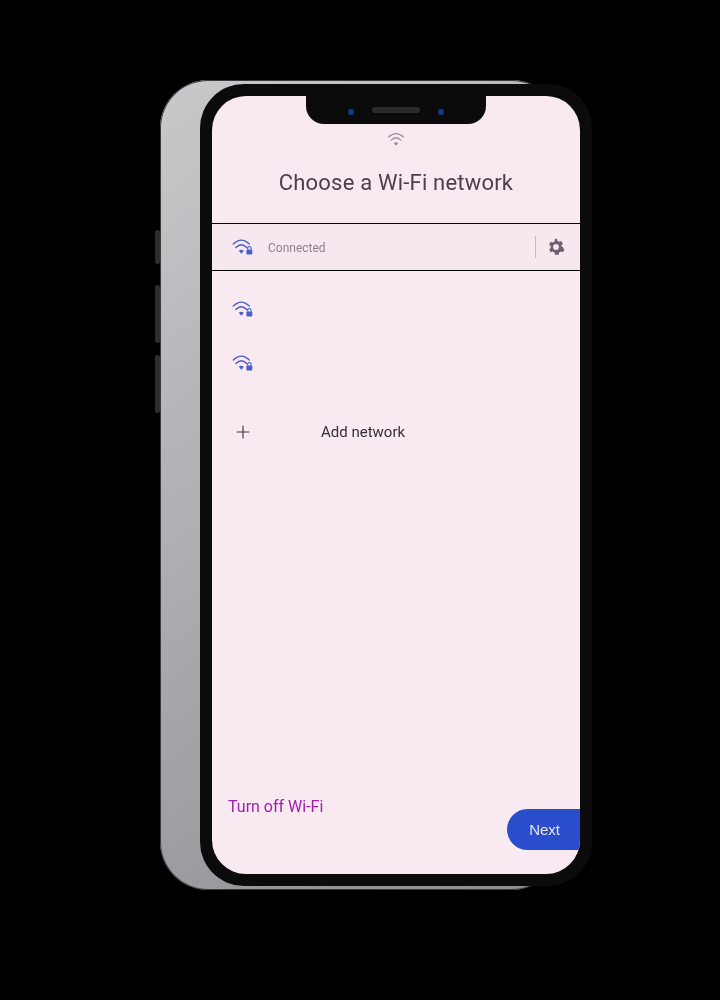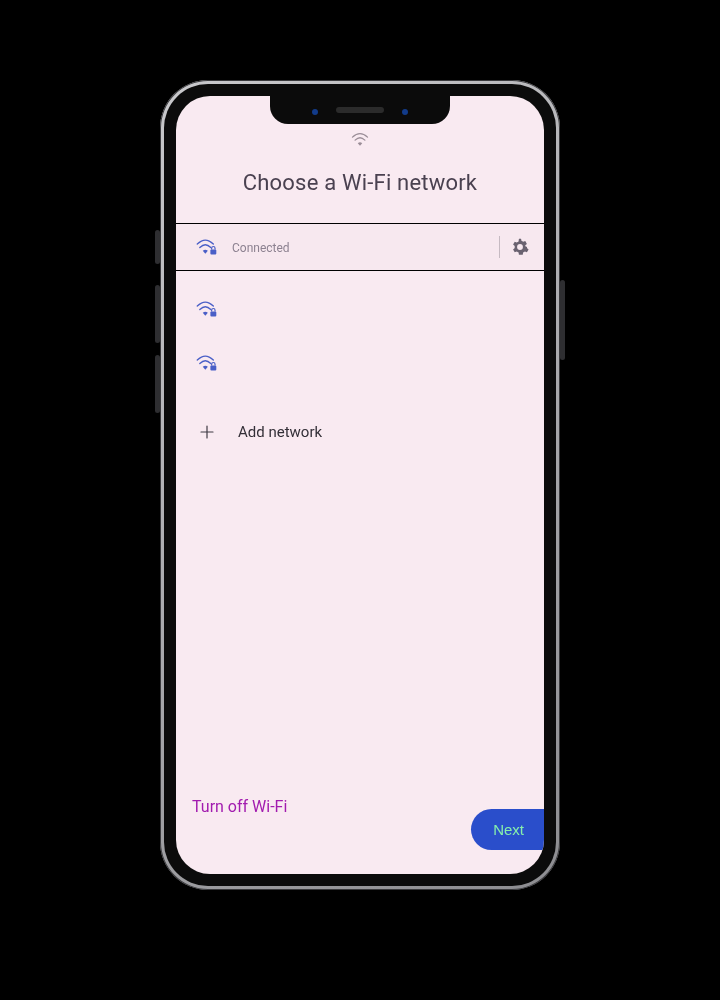--- a/index.html
+++ b/index.html
@@ -22,20 +22,21 @@
     padding: 4px;
     box-shadow: 0 0 0 1px #3a3a3d inset, 0 10px 30px rgba(0,0,0,0.6);
   }
   .phone-inner {
     width: 100%;
     height: 100%;
     border-radius: 44px;
     background: #0b0b0b;
     padding: 12px;
     position: relative;
+    margin-left: 36px;
   }
   .side-btn {
     position: absolute;
     background: #2e2e31;
     border-radius: 3px;
   }
   .side-btn.left1 { left: -5px; top: 150px; width: 5px; height: 34px; }
   .side-btn.left2 { left: -5px; top: 205px; width: 5px; height: 58px; }
   .side-btn.left3 { left: -5px; top: 275px; width: 5px; height: 58px; }
   .side-btn.right1 { right: -5px; top: 200px; width: 5px; height: 80px; }
@@ -164,21 +165,21 @@
   .turn-off {
     font-size: 16px;
     color: #a21caf;
     margin-bottom: 34px;
   }
   .next-btn {
     position: absolute;
     right: 0;
     bottom: 0;
     background: #2a4ecb;
-    color: #86efac;
+    color: #e5e5e5;
     font-size: 15px;
     font-weight: 500;
     border: none;
     padding: 12px 20px 12px 22px;
     border-top-left-radius: 22px;
     border-bottom-left-radius: 22px;
     cursor: pointer;
   }
 
   svg { display: block; }
@@ -260,21 +261,21 @@
             <path d="M1.5 6.5 C5 3.2 7.5 1.8 11 1.8 C14.5 1.8 17 3.2 20.5 6.5" stroke="currentColor" stroke-width="1.6" fill="none" stroke-linecap="round"></path>
             <rect x="17" y="13" width="7" height="6" rx="1.2" fill="currentColor"></rect>
             <path d="M18.5 13 V11.5 C18.5 10.2 19.5 9.4 20.5 9.4 C21.5 9.4 22.5 10.2 22.5 11.5 V13" stroke="currentColor" stroke-width="1.4" fill="none"></path>
           </svg>
         </span>
         <div class="net-text">
           <span class="net-name"></span>
         </div>
       </div>
 
-      <div class="add-row" style="margin-top:18px;">
+      <div class="add-row" style="margin-top:18px;gap:47px;">
         <span class="icon-slot">
           <svg width="18" height="18" viewBox="0 0 24 24">
             <path d="M12 4 V20 M4 12 H20" stroke="currentColor" stroke-width="1.6" stroke-linecap="round"></path>
           </svg>
         </span>
         <span class="add-label">Add network</span>
       </div>
 
       <div class="footer">
         <div class="turn-off">Turn off Wi-Fi</div>

